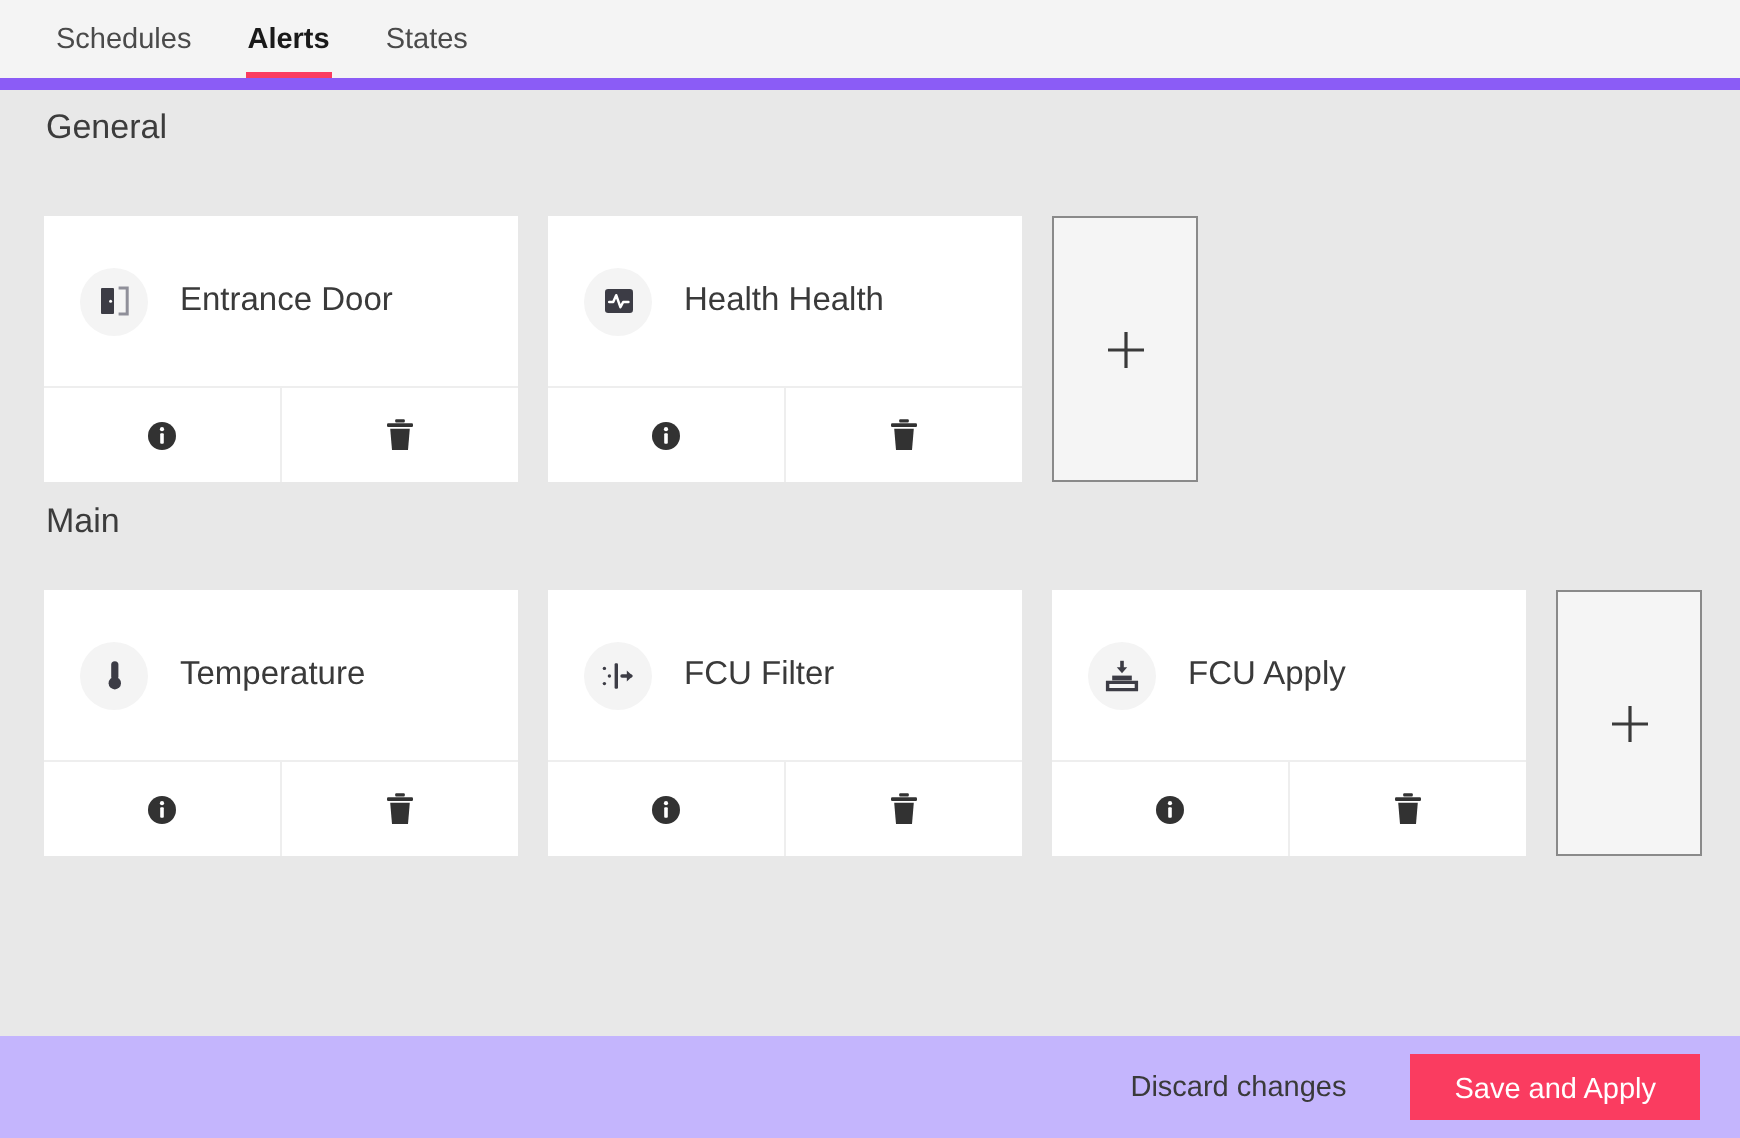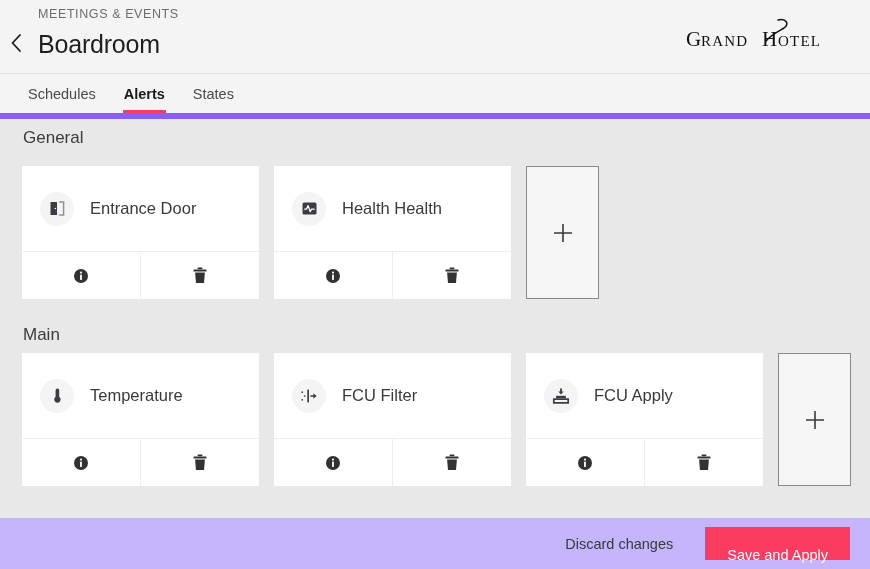--- a/index.html
+++ b/index.html
@@ -121,20 +121,21 @@
     padding: 0;
     font-weight: 400;
     position: absolute;
     left: 23px;
   }
   .card-row {
     position: absolute;
     left: 22px;
     display: flex;
     align-items: stretch;
+    margin-top: 16px;
   }
 
   
   .card {
     width: 237px;
     background: #ffffff;
     margin-right: 15px;
     display: flex;
     flex-direction: column;
     box-shadow: 0 0 0 0 rgba(0,0,0,0);
@@ -209,52 +210,31 @@
     margin-right: 32px;
     cursor: pointer;
     user-select: none;
   }
   .btn-primary {
     background: #fa3c60;
     color: #ffffff;
     font-size: 14.5px;
     border: none;
     height: 33px;
-    padding: 12px 22px;
+    padding: 2px 22px;
     cursor: pointer;
     font-family: "Liberation Sans", sans-serif;
     line-height: 33px;
   }
 </style>
 </head>
 <body>
 
 <div class="app">
 
-  <div class="header">
-    <div class="breadcrumb">MEETINGS &amp; EVENTS</div>
-
-    <div class="back-chevron">
-      <svg width="12" height="20" viewBox="0 0 12 20">
-        <path d="M10 2 L2.5 10 L10 18" fill="none" stroke="#1f1f1f" stroke-width="1.8" stroke-linecap="round" stroke-linejoin="round"></path>
-      </svg>
-    </div>
-
-    <div class="page-title">Boardroom</div>
-
-    <div class="logo">
-      <svg width="160" height="44" viewBox="0 0 160 44">
-        <text x="0" y="32" font-family="'Liberation Serif', serif" font-size="21" letter-spacing="0.5" fill="#111111">G</text>
-        <text x="15" y="32" font-family="'Liberation Serif', serif" font-size="15" letter-spacing="1.2" fill="#111111">RAND</text>
-        <text x="76" y="32" font-family="'Liberation Serif', serif" font-size="21" fill="#111111">H</text>
-        <text x="92" y="32" font-family="'Liberation Serif', serif" font-size="15" letter-spacing="1.2" fill="#111111">OTEL</text>
-        <path d="M92 6 C100 4 104 10 98 14 C93 17 86 20 80 27" fill="none" stroke="#111111" stroke-width="1.5" stroke-linecap="round"></path>
-      </svg>
-    </div>
-  </div>
 
   <div class="tabbar">
     <div class="tab">
       <span>Schedules</span>
     </div>
     <div class="tab active">
       <span>Alerts</span>
     </div>
     <div class="tab">
       <span>States</span>

